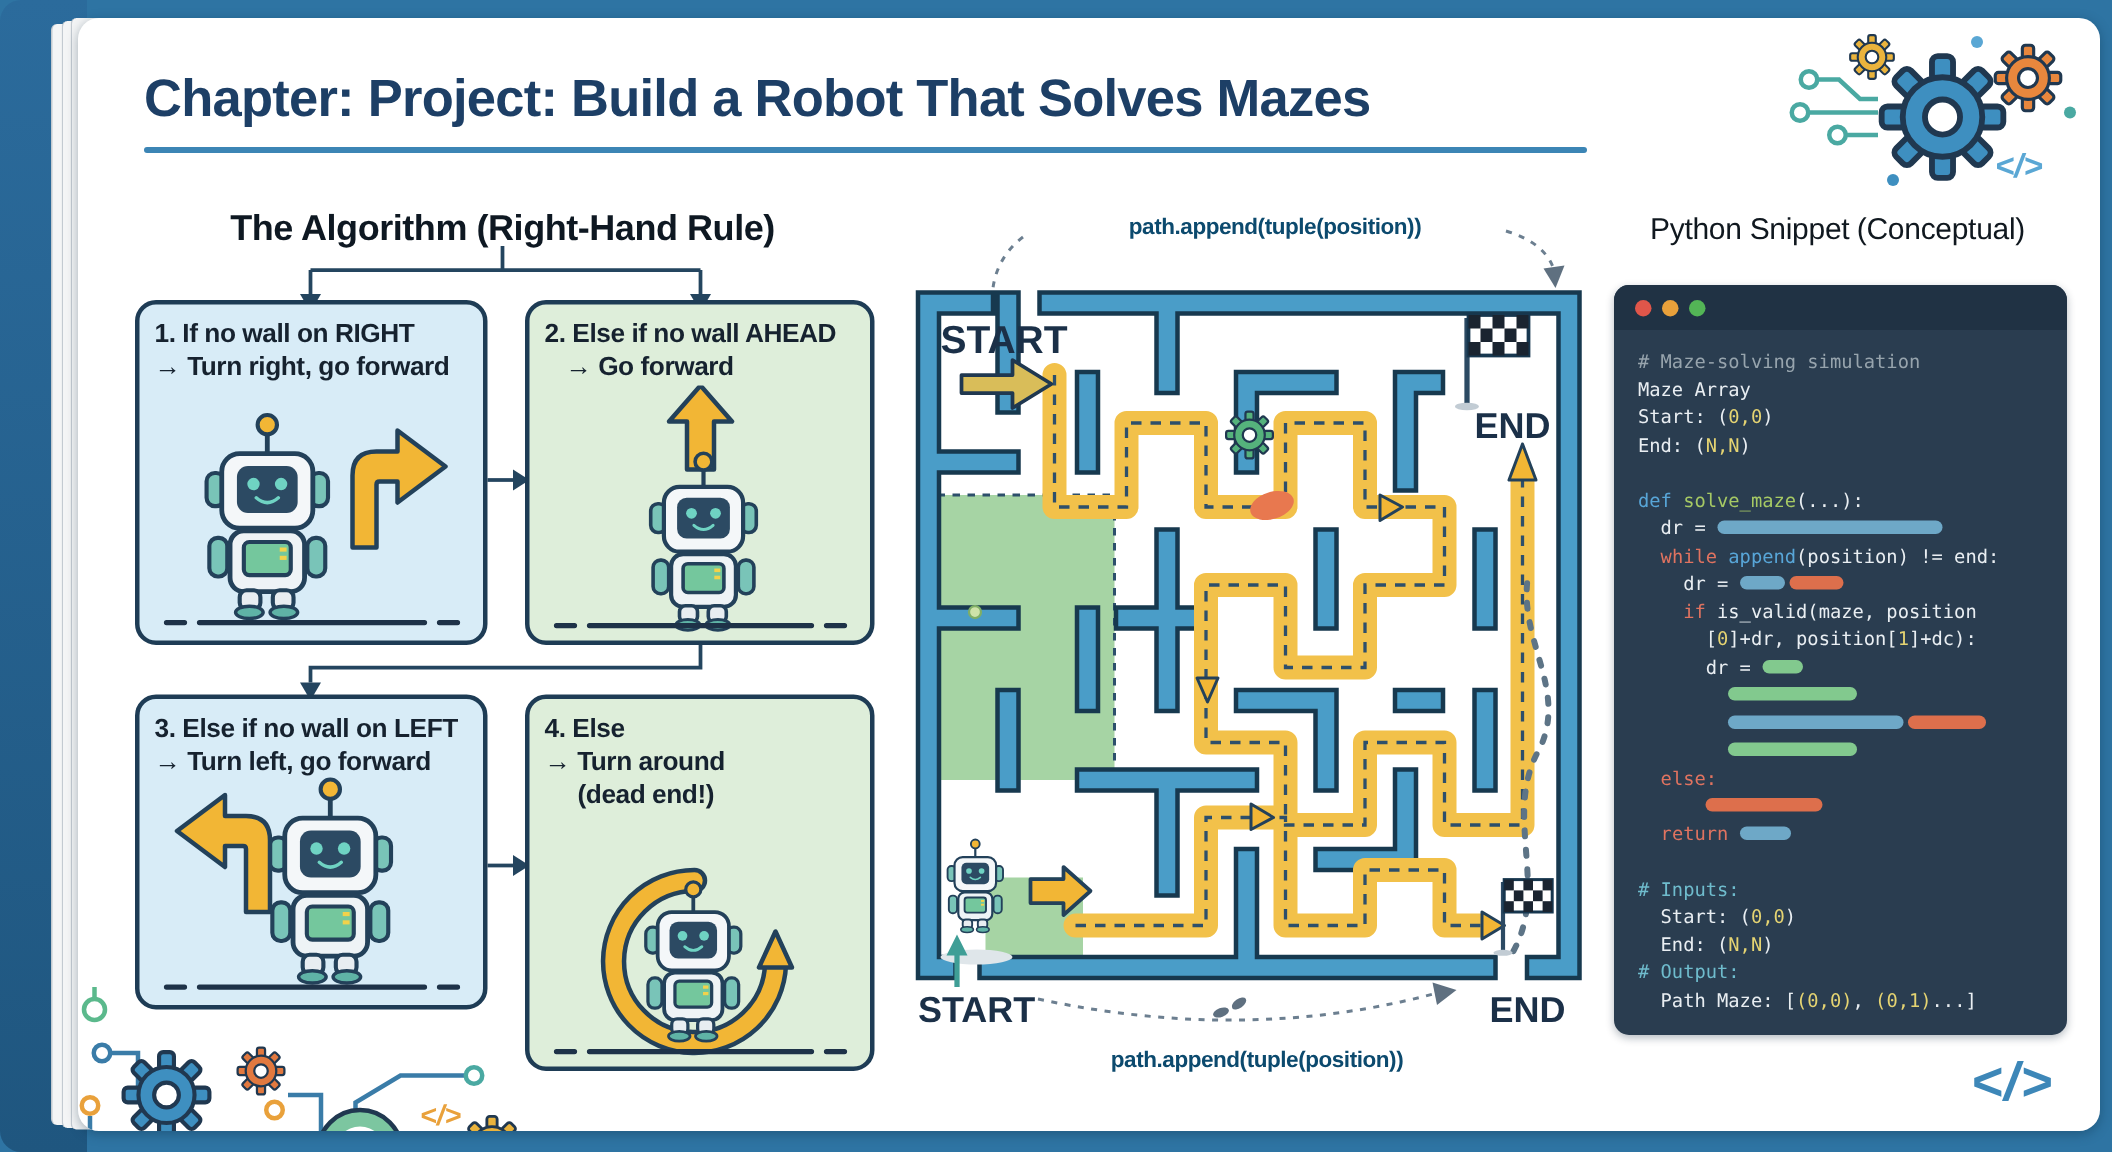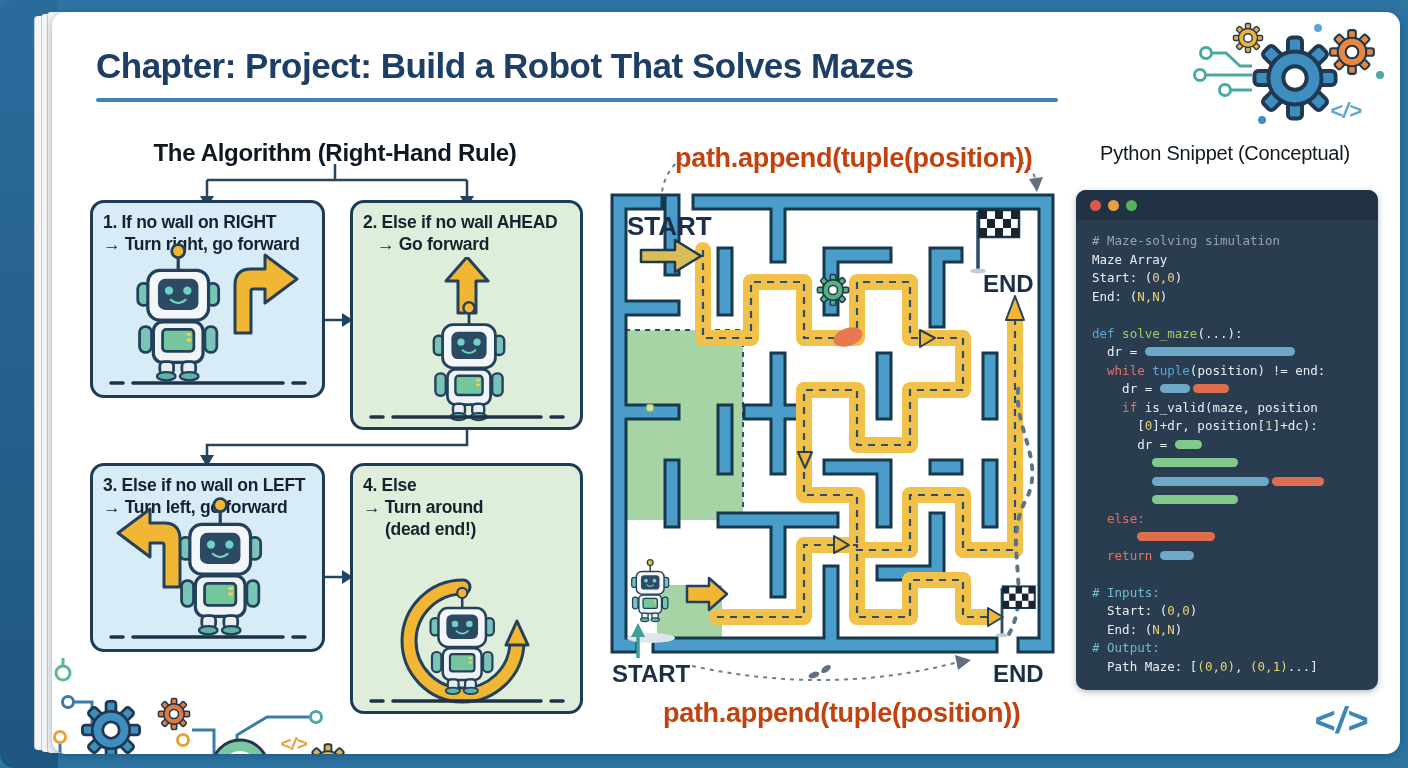--- a/index.html
+++ b/index.html
@@ -11,29 +11,29 @@
   .pe2{left:41px;top:14px;bottom:16px;width:22px;}
   .pe3{left:47px;top:12px;bottom:15px;width:22px;}
   .page{position:absolute;left:52px;top:12px;right:8px;bottom:14px;background:#ffffff;border-radius:14px;overflow:hidden;box-shadow:0 2px 8px rgba(10,40,60,.35);}
   .title{position:absolute;left:44px;top:34px;font-size:35px;font-weight:800;color:#1d3f66;letter-spacing:-.5px;white-space:nowrap;}
   .title-rule{position:absolute;left:44px;top:86px;width:962px;height:4px;background:#3c85b5;border-radius:2px;}
 
   .algo-heading{position:absolute;left:73px;top:127px;width:420px;text-align:center;font-size:24px;font-weight:800;color:#0e1822;letter-spacing:-.3px;}
   .rule-box{position:absolute;border:3px solid #1e3c55;border-radius:14px;box-sizing:border-box;}
   .rb-blue{background:#d8ecf7;}
   .rb-green{background:#deeeda;}
-  .rb1{left:38px;top:188px;width:235px;height:198px;}
+  .rb1{left:38px;top:188px;width:235px;height:230px;}
   .rb2{left:298px;top:188px;width:233px;height:230px;}
-  .rb3{left:38px;top:451px;width:235px;height:189px;}
+  .rb3{left:38px;top:451px;width:235px;height:210px;}
   .rb4{left:298px;top:451px;width:233px;height:251px;}
   .rb-text{padding:8px 9px 0 10px;font-size:17.5px;line-height:1.26;font-weight:700;color:#16222f;letter-spacing:-.3px;}
   .rb-art{position:absolute;left:0;bottom:2px;width:100%;}
 
   .maze-wrap{position:absolute;left:553px;top:178px;width:455px;height:470px;}
-  .ann{position:absolute;text-align:center;font-size:27px;font-weight:700;color:#c2410c;letter-spacing:-.3px;}
+  .ann{position:absolute;text-align:center;font-size:15px;font-weight:700;color:#0c4a6e;letter-spacing:-.3px;}
   .ann-top{left:623px;top:131px;width:350px;}
   .ann-bottom{left:611px;top:686px;width:350px;}
   .maze-label{position:absolute;font-size:24px;font-weight:800;color:#1b3048;}
   .lbl-start-b{left:560px;top:648px;}
   .lbl-end-b{left:941px;top:648px;}
 
   .snip-heading{position:absolute;left:1018px;top:130px;width:310px;text-align:center;font-size:20px;color:#10181f;letter-spacing:-.2px;white-space:nowrap;}
   .snip-heading .hb{font-weight:400;}
   .snip-heading .hl{font-weight:500;margin-left:5px;}
   .codewin{position:absolute;left:1024px;top:178px;width:302px;height:500px;background:#2a3d50;border-radius:10px;box-shadow:0 2px 6px rgba(10,30,50,.3);}
@@ -287,21 +287,21 @@
           </span>
       </div>
       <div class="codebody">
           <div class="cl"><span class="tk-cmt"># Maze-solving simulation</span></div>
           <div class="cl"><span class="tk-w">Maze Array</span></div>
           <div class="cl"><span class="tk-w">Start: (</span><span class="tk-y">0,0</span><span class="tk-w">)</span></div>
           <div class="cl"><span class="tk-w">End: (</span><span class="tk-y">N,N</span><span class="tk-w">)</span></div>
           <div class="cl"></div>
           <div class="cl"><span class="tk-kw">def </span><span class="tk-fn">solve_maze</span><span class="tk-w">(...):</span></div>
           <div class="cl"><span class="tk-w">  dr = </span><span class="pill p-blue" style="width: 150px;"></span></div>
-          <div class="cl"><span class="tk-w">  </span><span class="tk-ctrl">while </span><span class="tk-kw">tuple</span><span class="tk-w">(position) != end:</span></div>
+          <div class="cl"><span class="tk-w">  </span><span class="tk-ctrl">while </span><span class="tk-kw">append</span><span class="tk-w">(position) != end:</span></div>
           <div class="cl"><span class="tk-w">    dr = </span><span class="pill p-blue" style="width: 30px;"></span><span class="pill p-orange" style="width: 36px;"></span></div>
           <div class="cl"><span class="tk-w">    </span><span class="tk-ctrl">if </span><span class="tk-w">is_valid(maze, position</span></div>
           <div class="cl"><span class="tk-w">      [</span><span class="tk-y">0</span><span class="tk-w">]+dr, position[</span><span class="tk-y">1</span><span class="tk-w">]+dc):</span></div>
           <div class="cl"><span class="tk-w">      dr = </span><span class="pill p-green" style="width: 27px;"></span></div>
           <div class="cl"><span class="tk-w">        </span><span class="pill p-green" style="width: 86px;"></span></div>
           <div class="cl"><span class="tk-w">        </span><span class="pill p-blue" style="width: 117px;"></span><span class="pill p-orange" style="width: 52px;"></span></div>
           <div class="cl"><span class="tk-w">        </span><span class="pill p-green" style="width: 86px;"></span></div>
           <div class="cl"><span class="tk-w">  </span><span class="tk-ctrl">else:</span></div>
           <div class="cl"><span class="tk-w">      </span><span class="pill p-orange" style="width: 78px;"></span></div>
           <div class="cl"><span class="tk-w">  </span><span class="tk-ctrl">return </span><span class="pill p-blue" style="width: 34px;"></span></div>

